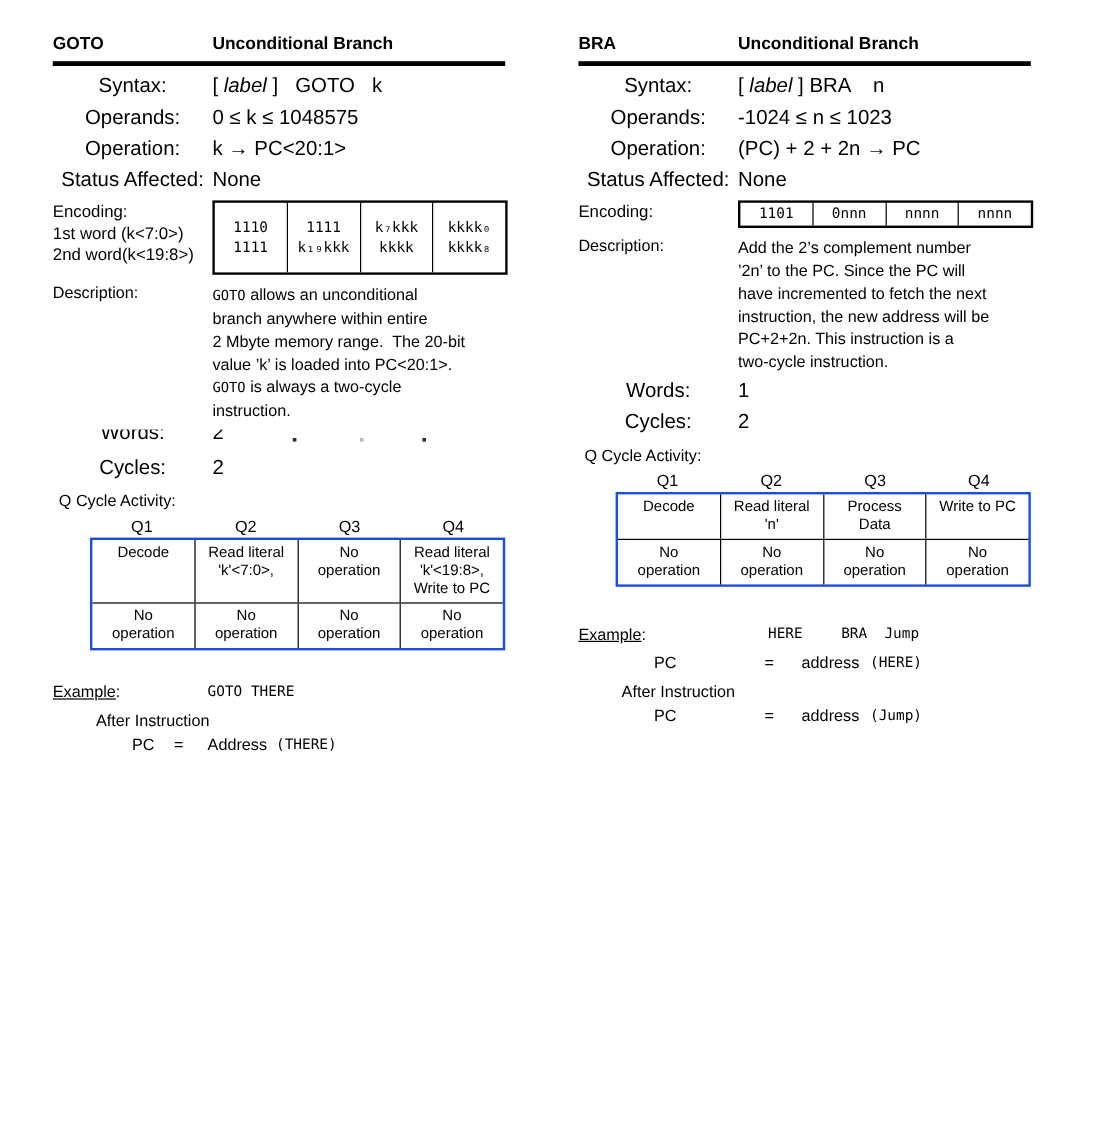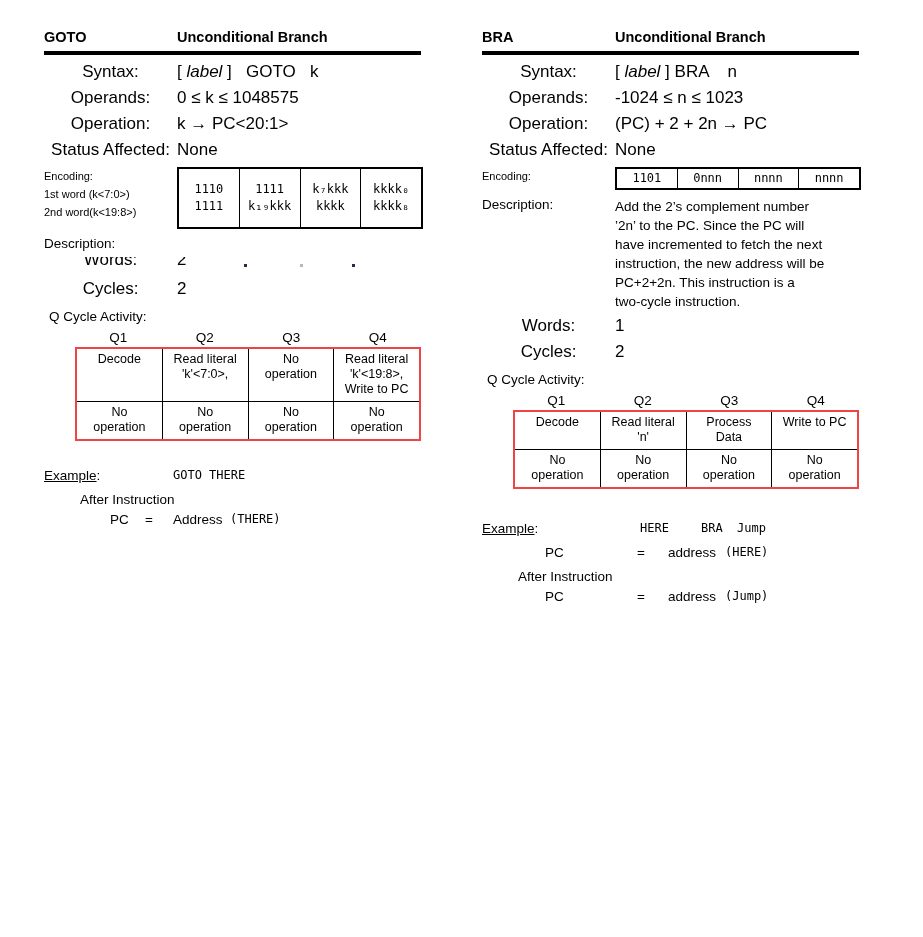--- a/index.html
+++ b/index.html
@@ -16,41 +16,41 @@
   .title-row .mn { width:133px; flex:none; }
   .rule { height:4px; background:#000; margin-top:4px; margin-bottom:8px; }
 
   .row { display:flex; margin-bottom:9px; font-size:17px; line-height:17px;text-align:center; }
   .lbl { width:133px; flex:none; }
   .pre { white-space:pre; }
   .it  { font-style:italic; }
   .mono { font-family:"DejaVu Sans Mono", monospace; font-size:12px; }
 
   .enc-block { display:flex; margin-bottom:7px; }
-  .enc-labels { width:133px; flex:none; font-size:11px; line-height:18px; }
+  .enc-labels { width:133px; flex:none; font-size:14px; line-height:18px; }
   .enc-table { width:246px; flex:none; border:2px solid #000; display:flex; align-self:flex-start; }
   .enc-table.tall { height:62px; }
   .enc-table.short { height:23px; }
   .enc-cell { flex:1; border-left:1px solid #000; display:flex; flex-direction:column;
               justify-content:center; align-items:center;
               font-family:"DejaVu Sans Mono", monospace; font-size:12px; line-height:17px; }
   .enc-cell:first-child { border-left:none; }
 
   .desc-row { display:flex; margin-bottom:6px; font-size:13.5px; }
   .desc-val { white-space:pre-wrap; line-height:19px; }
   .desc-val .mono { font-size:11.5px; }
 
   .clip-row { height:12px; overflow:hidden; position:relative; margin-bottom:11px; }
   .clip-row .row { transform:translateY(-6px); margin-bottom:0; }
   .dot { position:absolute; width:3px; height:3px; top:7px; }
 
   .q-label { font-size:13.5px; margin-left:5px; margin-bottom:5px; line-height:17px; }
   .q-headers { display:flex; margin-left:31px; width:346px; font-size:13.5px; margin-bottom:2px; }
   .q-headers span { flex:1; text-align:center; }
-  .q-table { margin-left:31px; width:346px; border:2px solid #ef4444; margin-bottom:0; }
+  .q-table { margin-left:31px; width:346px; border:2px solid #1d4ed8; margin-bottom:0; }
   .q-row { display:flex; }
   .q-row + .q-row { border-top:1px solid #000; }
   .q-cell { flex:1; border-left:1px solid #000; text-align:center;
             font-size:12.5px; line-height:15px; padding:3px 2px 4px;
             white-space:pre-line; }
   .q-cell:first-child { border-left:none; }
 
   .ex-block { margin-top:27px; }
   .ex-line { position:relative; height:18px; font-size:13.5px; margin-bottom:6px; }
   .ex-line.tight { margin-bottom:2px; }
@@ -105,20 +105,26 @@
       </div>
       <div class="enc-cell">
         <div>kkkk₀</div>
         <div>kkkk₈</div>
       </div>
     </div>
   </div>
 
   <div class="desc-row">
     <span class="lbl">Description:</span>
+    <span class="desc-val"><span class="mono">GOTO</span><span> allows an unconditional
+branch anywhere within entire
+2 Mbyte memory range.  The 20-bit
+value ’k’ is loaded into PC&lt;20:1&gt;.
+</span><span class="mono">GOTO</span><span> is always a two-cycle
+instruction.</span></span>
   </div>
 
   <div class="clip-row">
     <div class="row">
       <span class="lbl">Words:</span>
       <span>2</span>
     </div>
     <span class="dot" style="left:200px; background:#2a2a4a;"></span>
     <span class="dot" style="left:256px; background:#b9b9b9;"></span>
     <span class="dot" style="left:308px; background:#2a2a4a;"></span>

